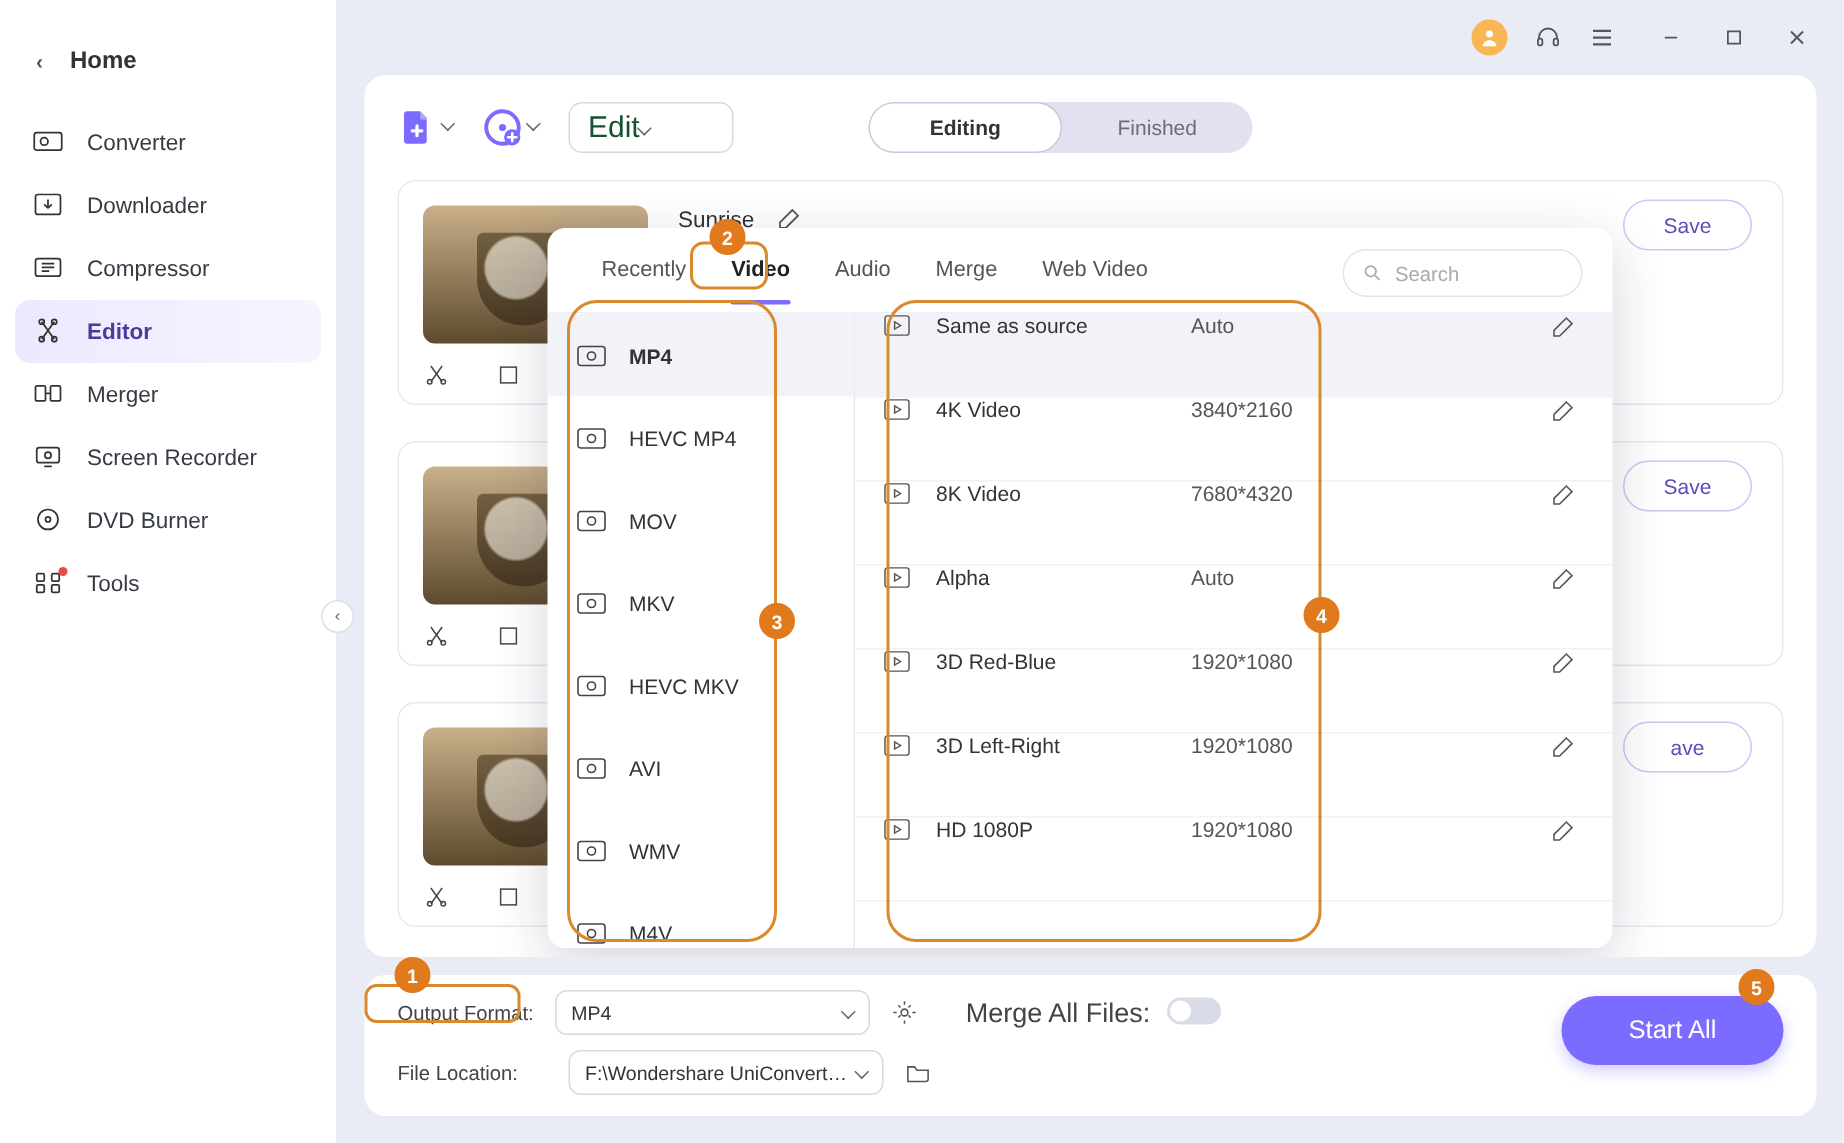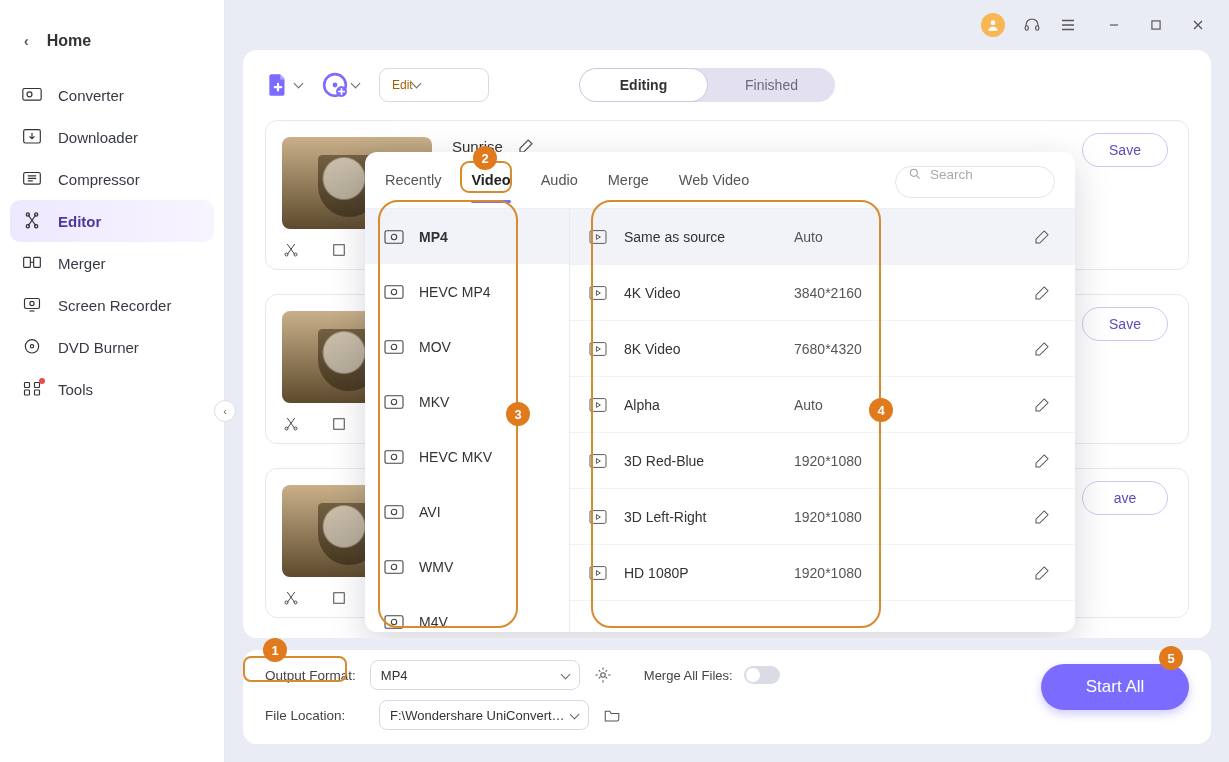--- a/index.html
+++ b/index.html
@@ -24,21 +24,21 @@
   .titlebar .tb-icon { width:18px; height:18px; color:#5a5a5a; cursor:pointer; display:flex; align-items:center; justify-content:center; }
   .win-ctrl { display:flex; gap:24px; margin-left:10px; }
 
   .content-card { background:#fff; border-radius:14px; margin:0 18px 12px 18px; flex:1; position:relative; padding:18px 22px 14px 22px; display:flex; flex-direction:column; overflow:hidden; }
 
   
   .toolbar { display:flex; align-items:center; gap:20px; }
   .tool-btn { display:flex; align-items:center; gap:4px; cursor:pointer; }
   .tool-btn svg { width:26px; height:26px; }
   .tool-btn .caret { font-size:10px; color:#555; }
-  .edit-select { width:110px; height:34px; border:1px solid #d7d9e4; border-radius:9px; display:flex; align-items:center; padding:0 12px; font-size:12px; color:#a16207; cursor:pointer; }
+  .edit-select { width:110px; height:34px; border:1px solid #d7d9e4; border-radius:9px; display:flex; align-items:center; padding:0 12px; font-size:20px; color:#14532d; cursor:pointer; }
   .segmented { margin-left:70px; display:flex; background:#e3e1ef; border-radius:20px; height:34px; width:256px; overflow:hidden; }
   .segmented .seg { flex:1; display:flex; align-items:center; justify-content:center; font-size:14px; cursor:pointer; }
   .segmented .seg.active { background:#fff; border:1px solid #c9c7dd; border-radius:20px; font-weight:600; }
   .segmented .seg.inactive { color:#6b6b7b; }
 
   
   .cards-area { position:relative; flex:1; margin-top:18px; }
   .media-card { background:#fff; border:1px solid #e7e8ef; border-radius:12px; height:150px; width:100%; display:flex; align-items:flex-start; padding:16px; position:relative; margin-bottom:24px; }
   .thumb { width:150px; height:92px; border-radius:8px; background:linear-gradient(180deg,#c9b08a 0%,#5d4a2d 100%); position:relative; overflow:hidden; }
   .thumb::after { content:""; position:absolute; left:36px; top:18px; width:62px; height:62px; background:radial-gradient(circle at 42% 38%, rgba(255,255,250,0.85) 0 20px, transparent 22px), linear-gradient(180deg,#3d2f17 0%,#2a200f 100%); border-radius:6px 6px 40px 40px; opacity:.55; }
@@ -48,39 +48,39 @@
   .card-save { position:absolute; right:20px; top:12px; height:34px; width:86px; border:1px solid #cfc6f4; border-radius:18px; display:flex; align-items:center; justify-content:center; color:#5b4db8; font-size:14px; background:#fff; cursor:pointer; }
   .card-mini { position:absolute; left:16px; bottom:10px; display:flex; align-items:center; gap:30px; }
   .mini-i { width:18px; height:18px; stroke:#444; fill:none; stroke-width:1.3; cursor:pointer; }
 
   
   .bottom-card { background:#fff; border-radius:14px; margin:0 18px 18px 18px; padding:10px 22px 14px 22px; display:flex; flex-direction:column; gap:10px; position:relative; }
   .brow { display:flex; align-items:center; gap:14px; }
   .blabel { font-size:13.5px; color:#444; }
   .bselect { width:210px; height:30px; border:1px solid #d7d9e4; border-radius:8px; display:flex; align-items:center; justify-content:space-between; padding:0 10px; font-size:13px; color:#333; cursor:pointer; }
   .bicon { width:18px; height:18px; stroke:#555; fill:none; stroke-width:1.4; cursor:pointer; }
-  .merge { display:flex; align-items:center; gap:11px; margin-left:18px; font-size:13px; color:#444; }
+  .merge { display:flex; gap:11px; margin-left:18px; font-size:18px; color:#444; }
   .toggle { width:36px; height:18px; background:#d9dbe6; border-radius:10px; position:relative; cursor:pointer; }
   .toggle::after { content:""; position:absolute; width:14px; height:14px; background:#fff; border-radius:50%; top:2px; left:2px; }
   .start-all { position:absolute; right:22px; top:14px; height:46px; width:148px; border-radius:24px; background:#7b6cff; color:#fff; font-size:17px; display:flex; align-items:center; justify-content:center; cursor:pointer; box-shadow:0 4px 10px rgba(123,108,255,.35); }
 
   
   .panel { position:absolute; left:100px; top:32px; width:710px; height:480px; background:#fff; border-radius:12px; box-shadow:0 10px 36px rgba(30,30,60,.18); display:flex; flex-direction:column; overflow:hidden; z-index:30; }
-  .panel-tabs { display:flex; align-items:center; padding:14px 20px 0 20px; gap:30px; border-bottom:1px solid #eceef5; position:relative; }
+  .panel-tabs { display:flex; align-items:center; padding:14px 20px 0 36px; gap:30px; border-bottom:1px solid #eceef5; position:relative; }
   .ptab { font-size:14.5px; color:#555; padding-bottom:14px; cursor:pointer; }
   .ptab.active { color:#222; font-weight:700; position:relative; }
   .ptab.active::after { content:""; position:absolute; left:0; right:0; bottom:-1px; height:3px; background:#7b6cff; border-radius:2px; }
-  .psearch { margin-left:auto; width:160px; height:32px; border:1px solid #e2e4ee; border-radius:18px; display:flex; align-items:flex-start; gap:8px; padding:0 12px; color:#aaa; font-size:13.5px; margin-bottom:10px; }
+  .psearch { margin-left:auto; width:160px; height:32px; border:1px solid #e2e4ee; border-radius:18px; display:flex; align-items:center; gap:8px; padding:0 12px; color:#aaa; font-size:13.5px; margin-bottom:10px; }
   .panel-body { flex:1; display:flex; overflow:hidden; }
   .fmt-col { width:205px; border-right:1px solid #e8eaf1; overflow:auto; }
   .fmt-item { display:flex; align-items:center; gap:14px; height:55px; padding:0 18px; font-size:14px; color:#333; cursor:pointer; }
   .fmt-item.active { background:#f2f3f9; font-weight:600; }
   .fmt-icon { width:22px; height:18px; stroke:#444; fill:none; stroke-width:1.2; }
   .res-col { flex:1; overflow:auto; }
-  .res-item { display:flex; align-items:center; height:56px; padding:0 24px 0 18px; font-size:14px; color:#333; border-bottom:1px solid #f1f2f7; cursor:pointer; }
+  .res-item { display:flex; align-items:flex-start; height:56px; padding:0 24px 0 18px; font-size:14px; color:#333; border-bottom:1px solid #f1f2f7; cursor:pointer; }
   .res-item.first { background:#f2f3f9; }
   .res-item .play { width:20px; height:16px; stroke:#555; fill:none; stroke-width:1.2; margin-right:16px; }
   .res-name { flex:0 0 170px; }
   .res-res  { flex:0 0 130px; color:#555; }
   .res-edit { margin-left:auto; width:18px; height:18px; stroke:#555; fill:none; stroke-width:1.4; cursor:pointer; }
 
   
   .ring { position:absolute; border:2px solid #d88a2c; border-radius:20px; pointer-events:none; z-index:40; }
   .badge { position:absolute; width:24px; height:24px; background:#e07a1d; color:#fff; border-radius:50%; display:flex; align-items:center; justify-content:center; font-size:13px; font-weight:600; z-index:50; pointer-events:none; }
 

